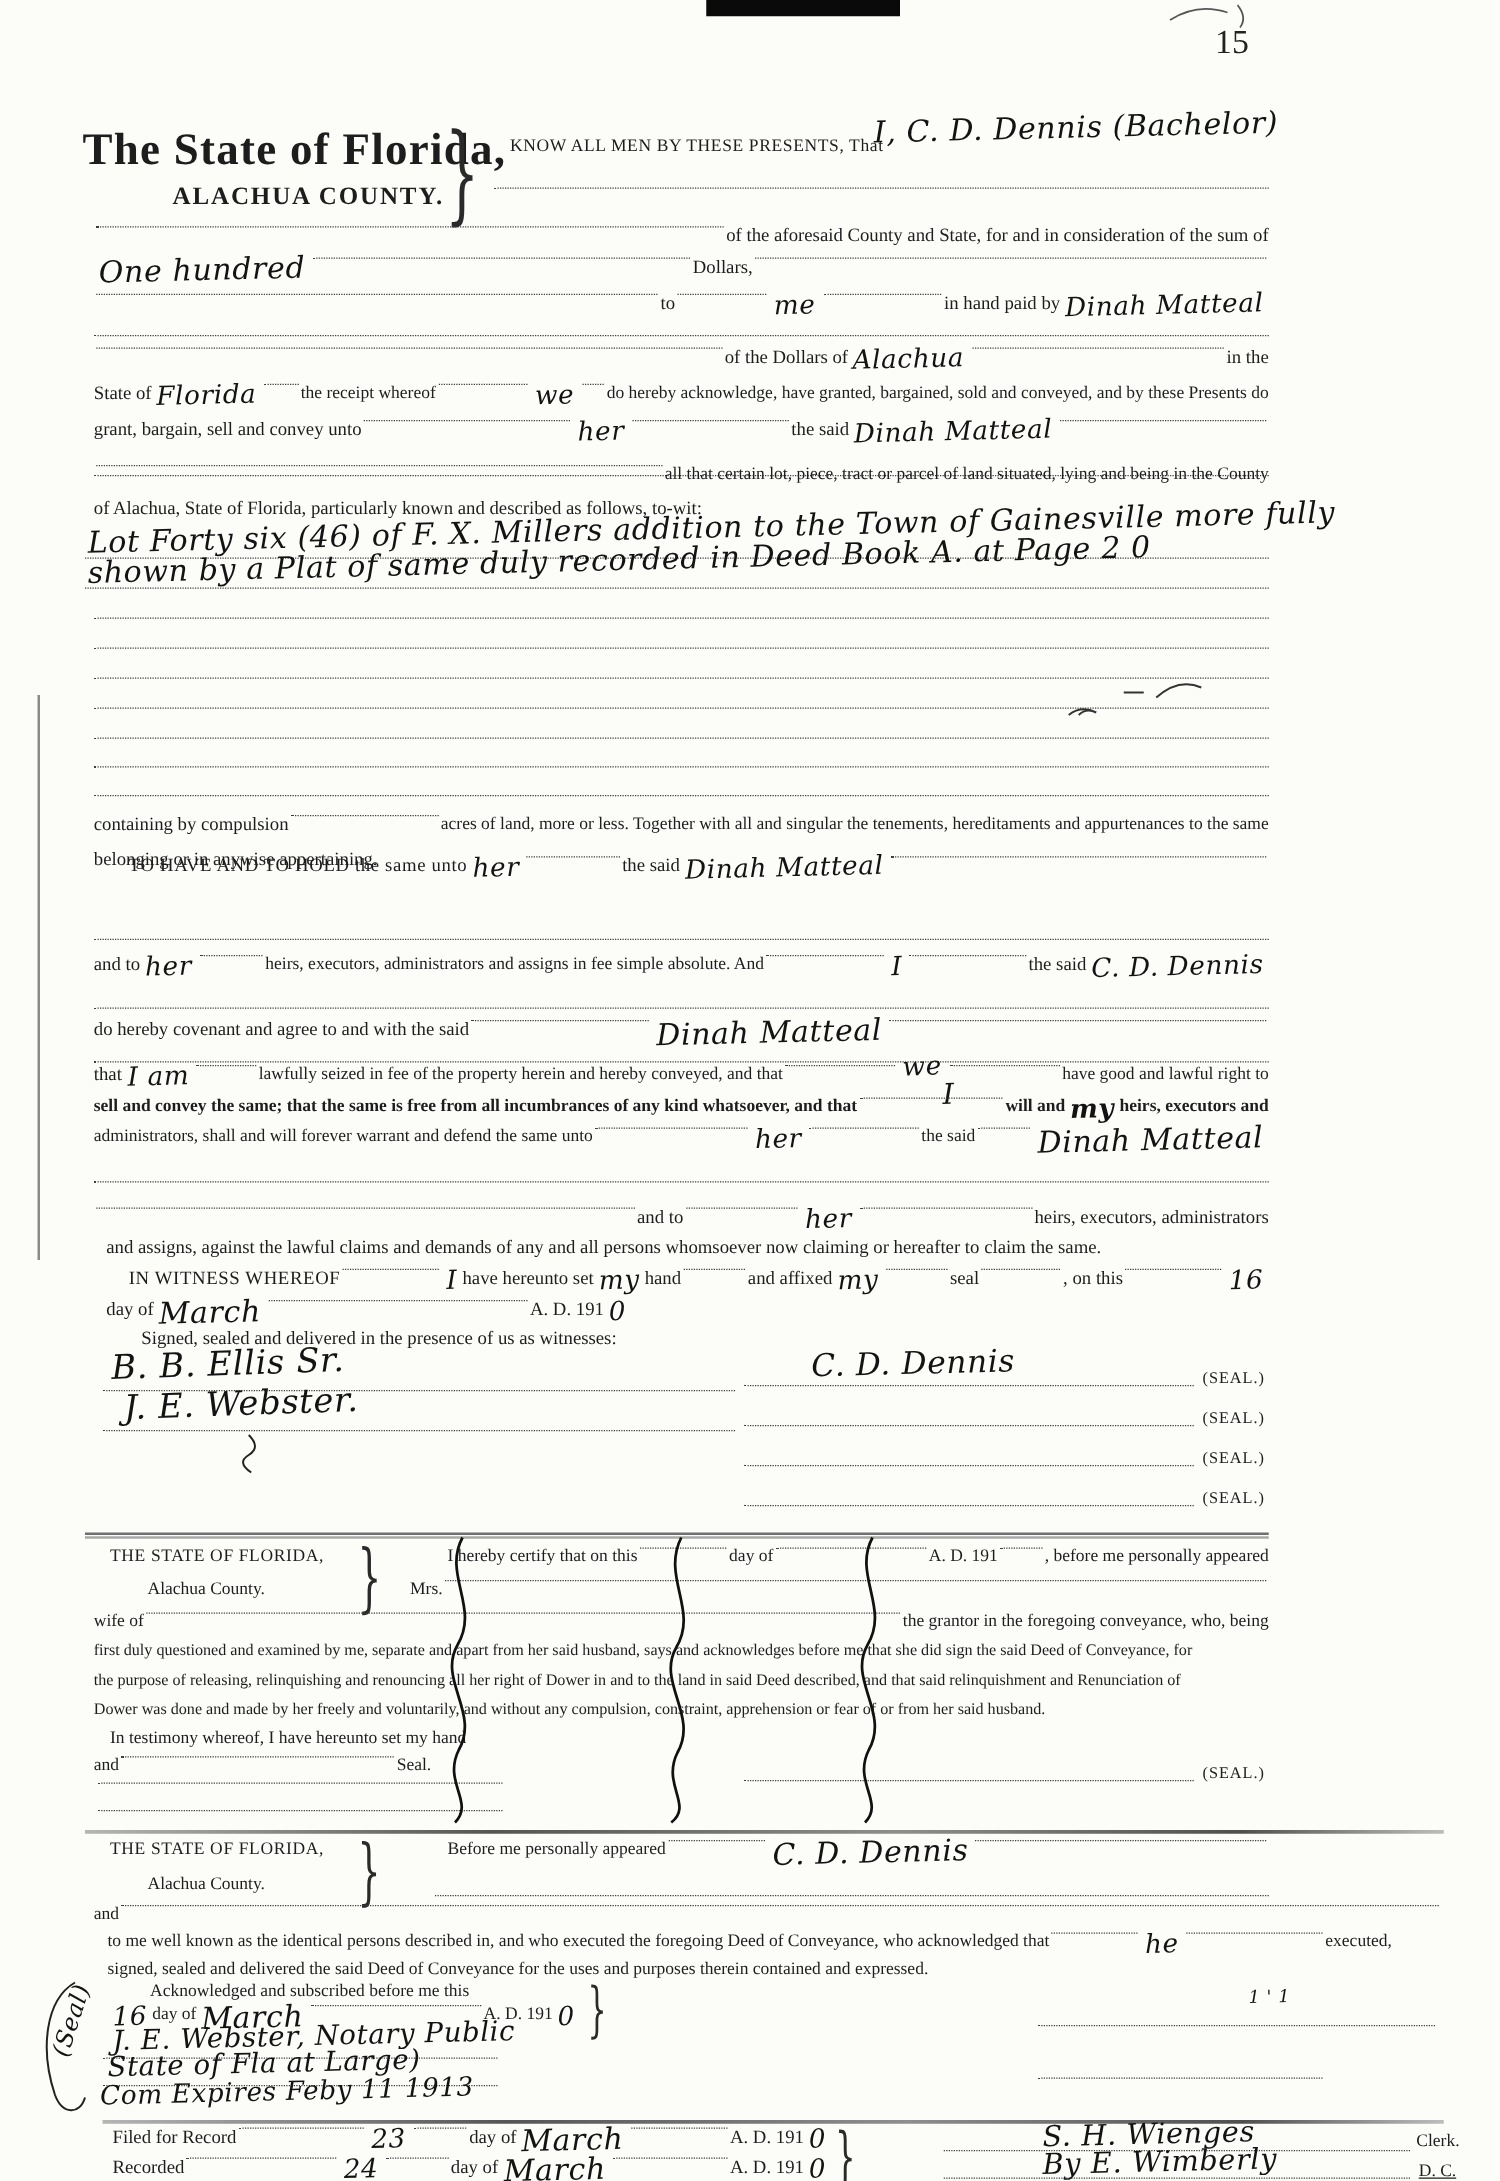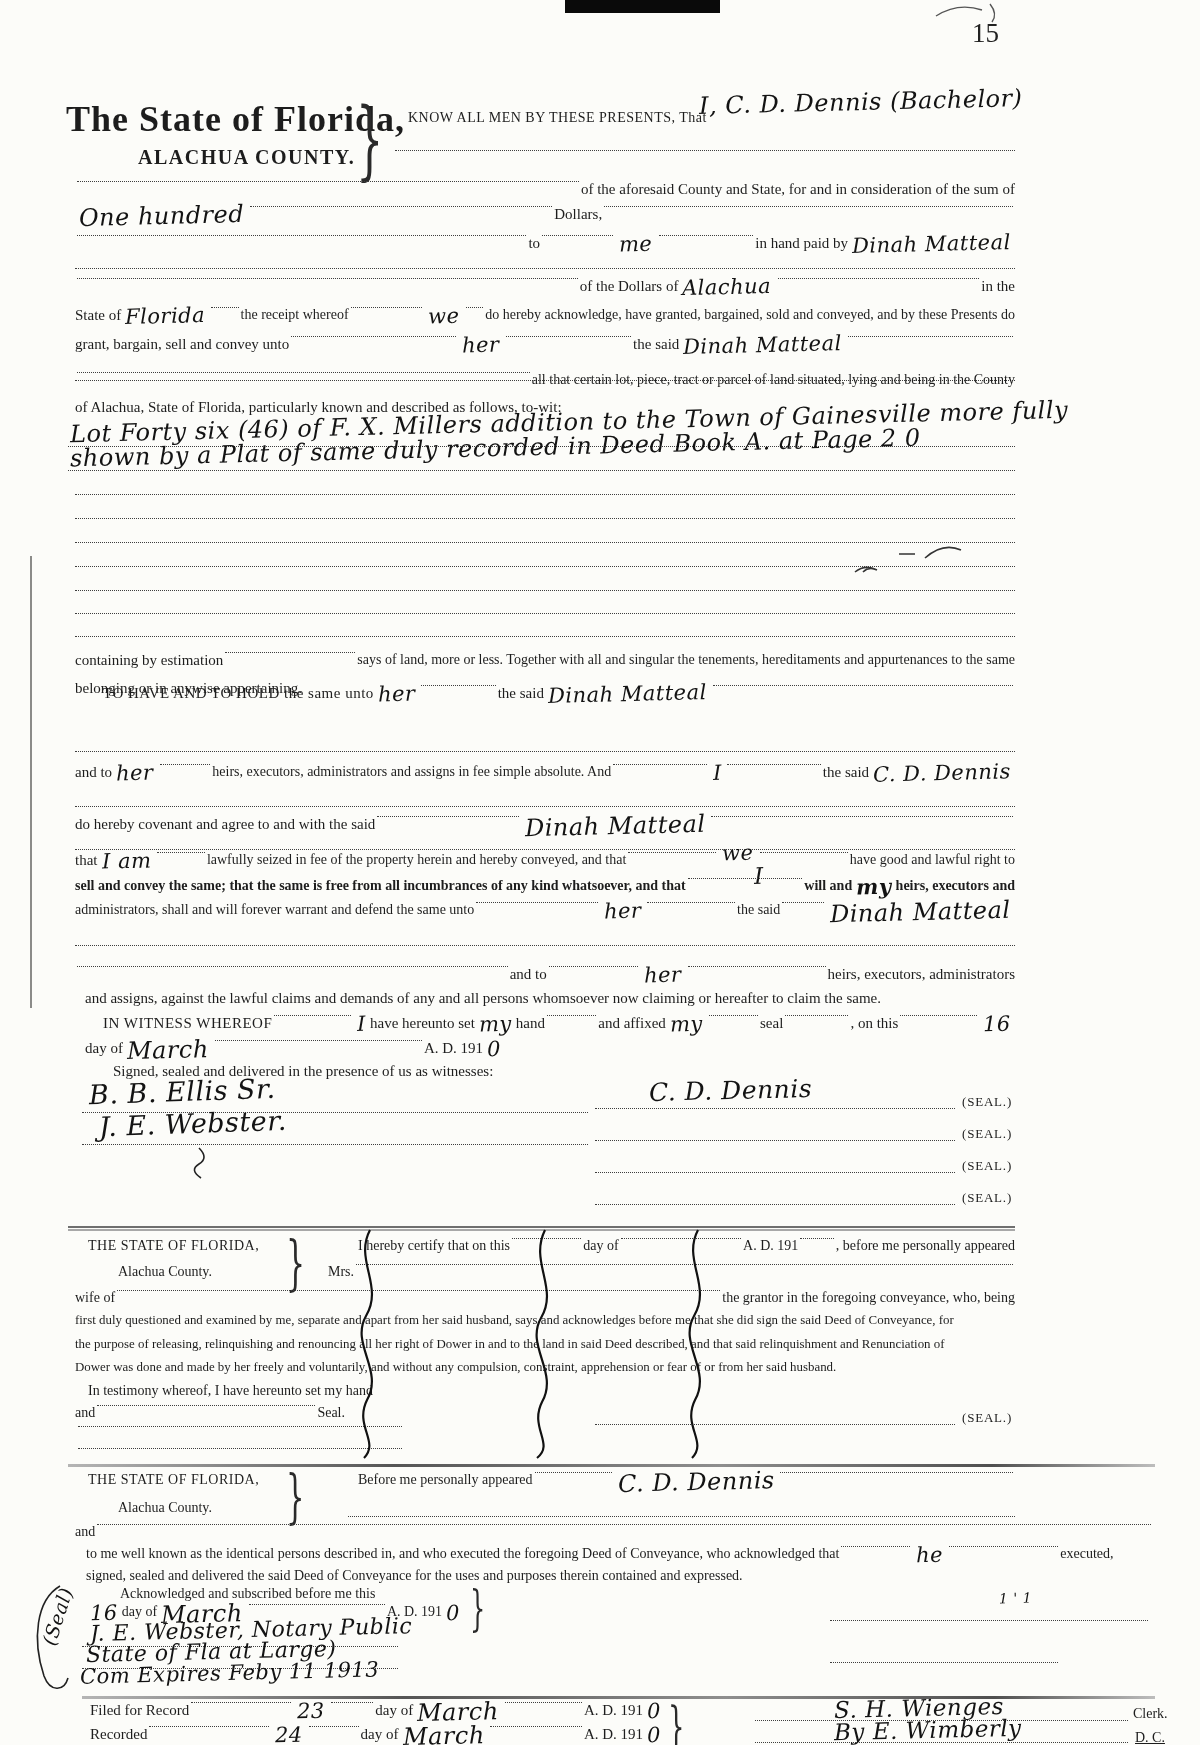--- a/index.html
+++ b/index.html
@@ -113,23 +113,23 @@
   <div class="dotline" style="left:75px;top:542px;width:940px;"></div>
   <div class="dotline" style="left:75px;top:566px;width:940px;"></div>
   <div class="dotline" style="left:75px;top:590px;width:940px;"></div>
   <div class="dotline" style="left:75px;top:613px;width:940px;"></div>
   <div class="dotline" style="left:75px;top:636px;width:940px;"></div>
   <svg style="left:895px;top:540px;" width="90" height="42">
     <path d="M4 14 h16 M30 18 Q48 2 66 10 M-40 32 q10 -8 22 -2 q-8 -4 -14 2" stroke="#333" stroke-width="1.6" fill="none"></path>
   </svg>
 
   <div class="row" style="left:75px;top:652px;width:940px;">
-    <span class="lbl f15">containing by estimation</span>
-    <span class="d"></span>
-    <span class="lbl f14">says of land, more or less.  Together with all and singular the tenements, hereditaments and appurtenances to the same</span>
+    <span class="lbl f15">containing by compulsion</span>
+    <span class="d"></span>
+    <span class="lbl f14">acres of land, more or less.  Together with all and singular the tenements, hereditaments and appurtenances to the same</span>
   </div>
   <div class="row" style="left:75px;top:680px;">
     <span class="lbl f15">belonging or in anywise appertaining.</span>
   </div>
   <div class="row" style="left:103px;top:685px;width:912px;">
     <span class="lbl f15 caps">TO HAVE AND TO HOLD the same unto</span>
     <span class="hw">her</span>
     <span class="d" style="flex-grow:.5"></span>
     <span class="lbl f15">the said</span>
     <span class="hw">Dinah Matteal</span>

